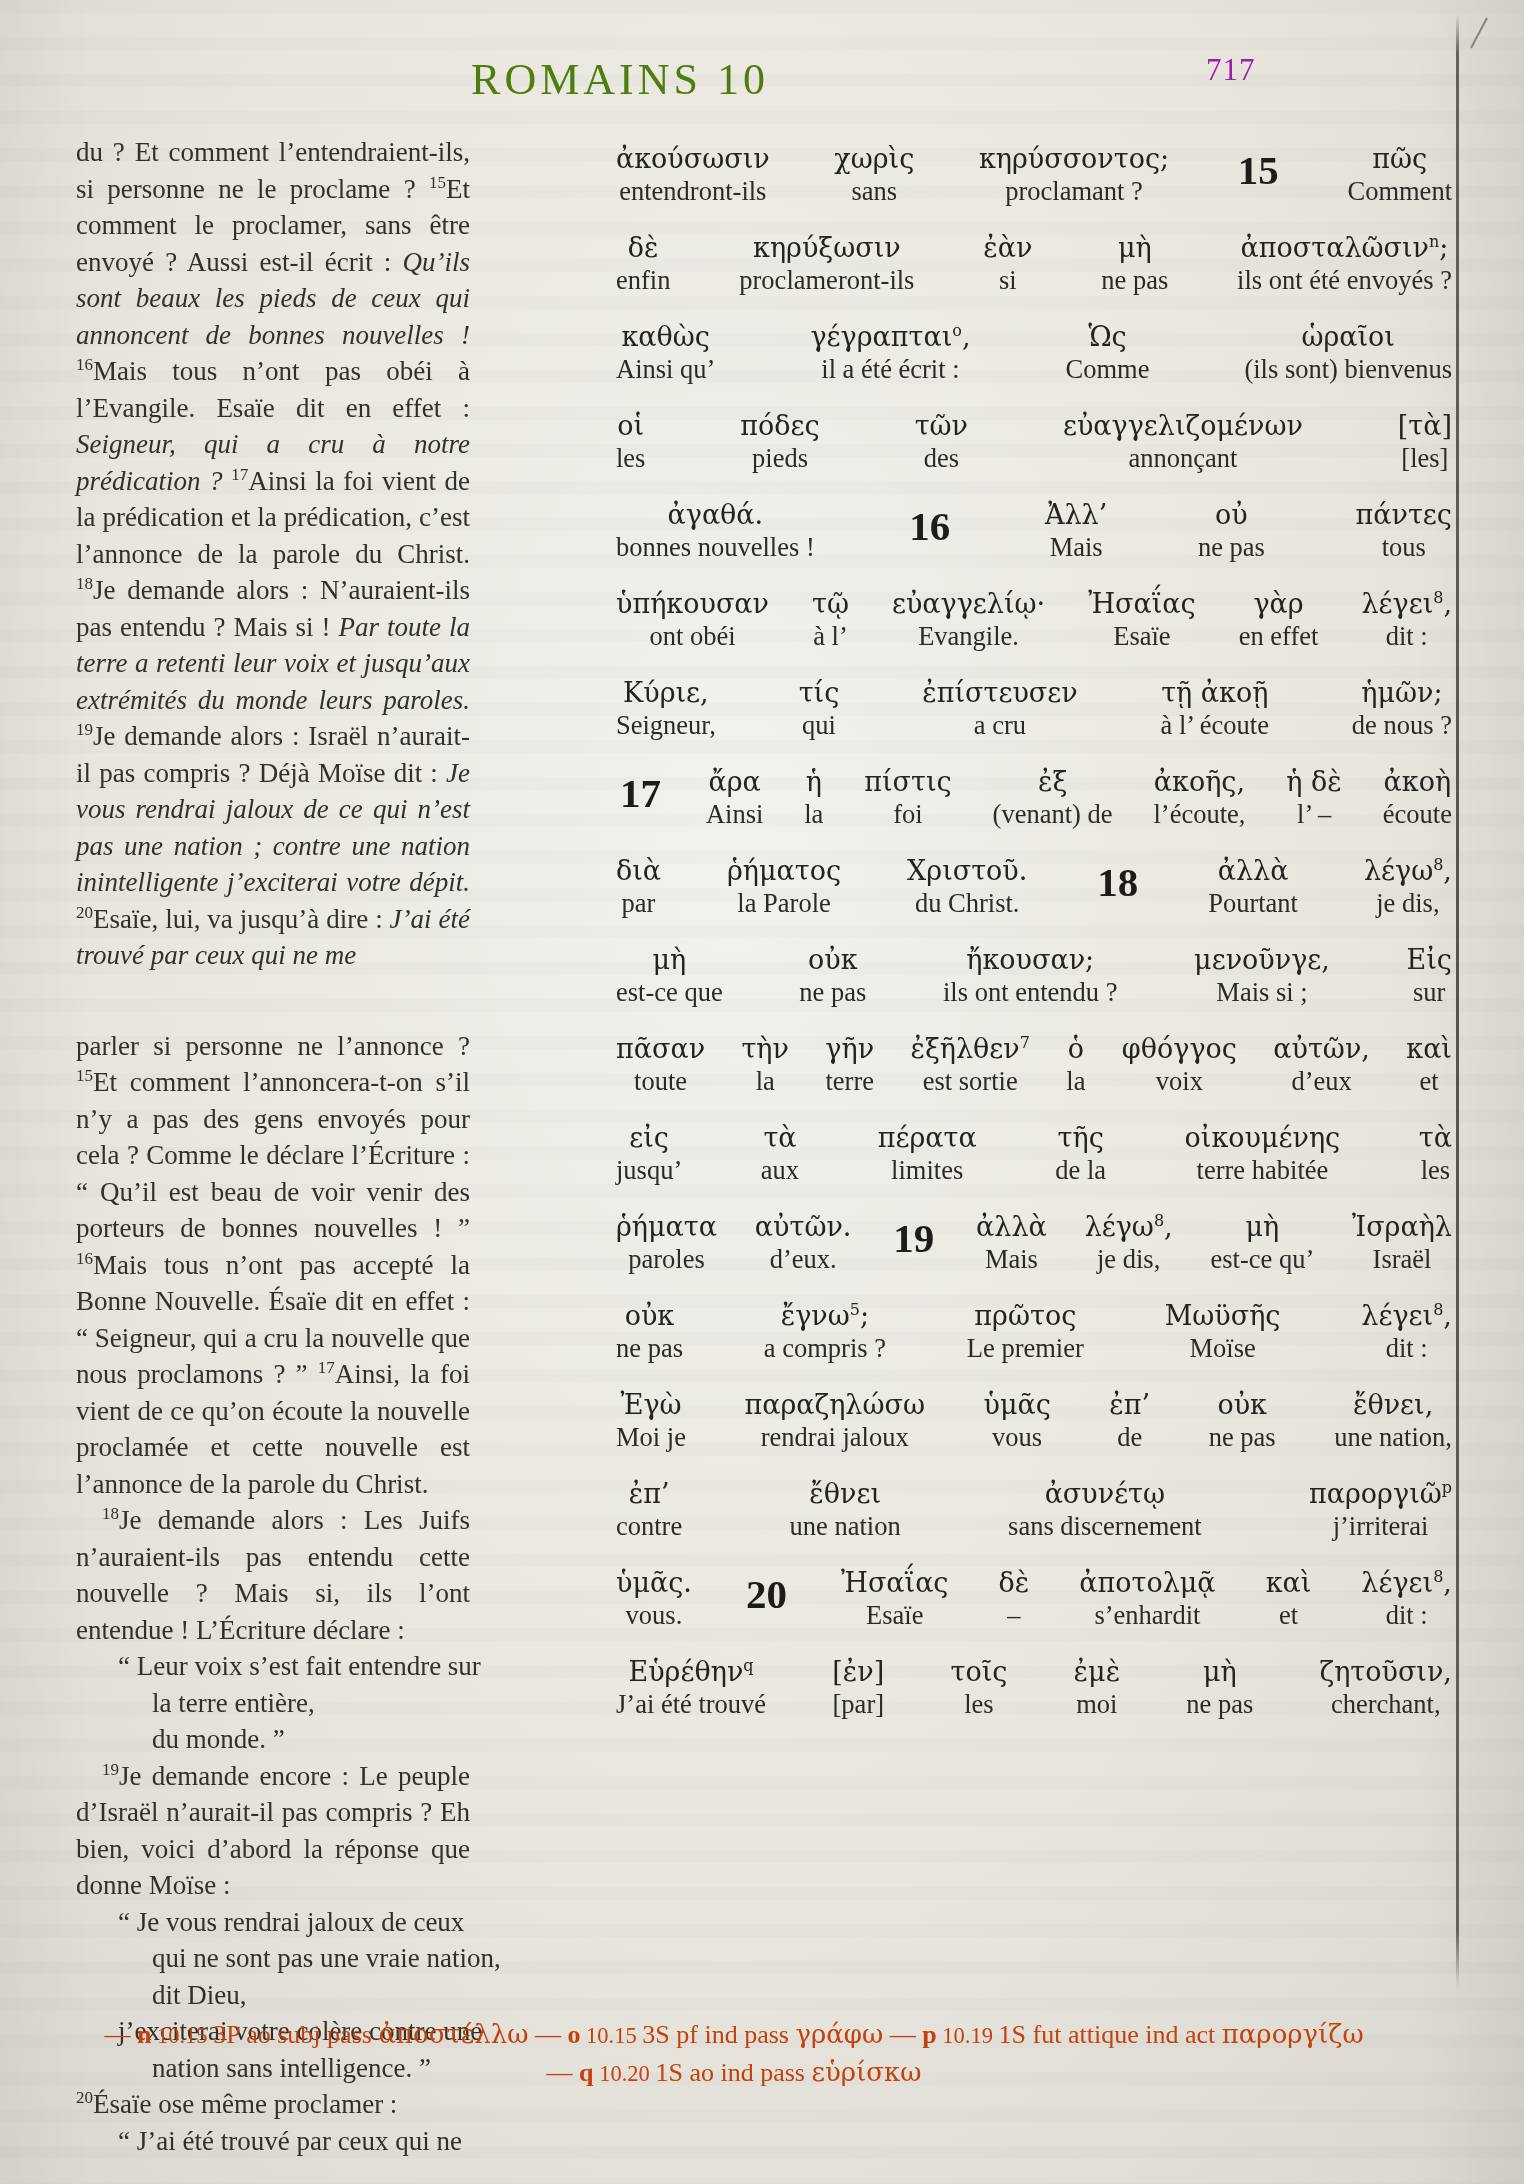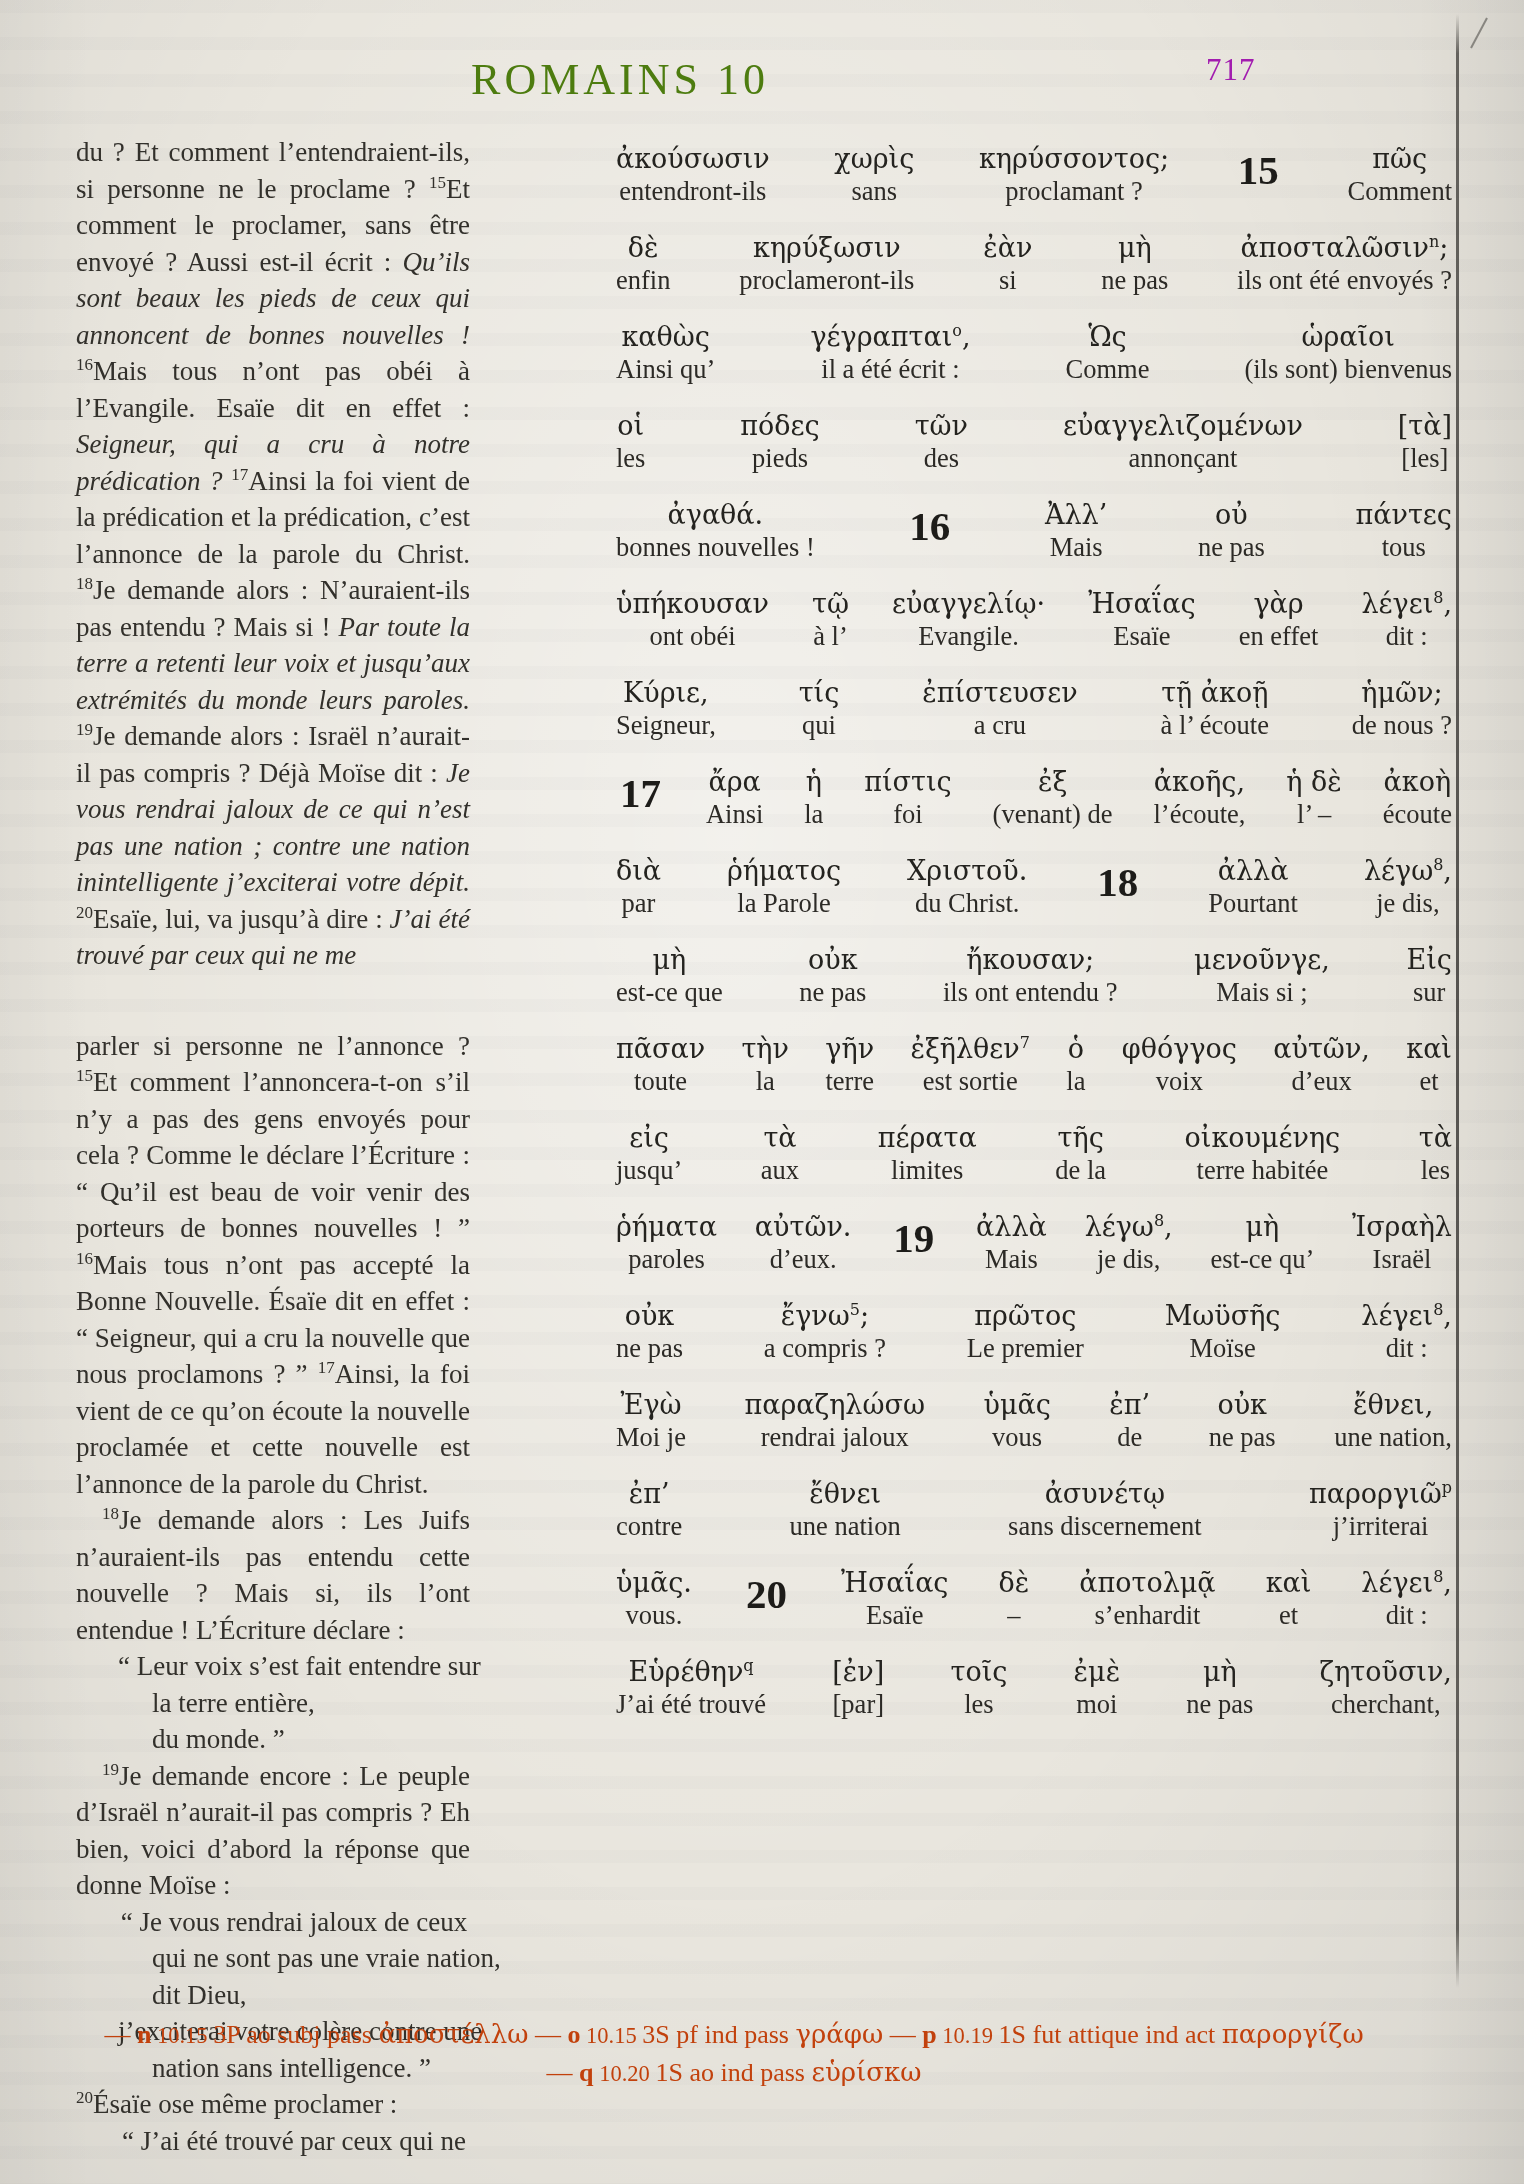--- a/index.html
+++ b/index.html
@@ -29,21 +29,21 @@
     position:absolute;left:76px;top:134px;width:394px;
     font-size:27px;line-height:36.5px;text-align:justify;hyphens:auto;
   }
   .flow{margin:0;}
   .flow.gap-top{margin-top:54px;}
   .flow.indent{text-indent:26px;}
   .flow .i{font-style:italic;margin-top:30px;}
   .flow sup, .ql sup{font-size:17px;line-height:0;vertical-align:super;letter-spacing:0;}
   .qlines{margin:0;text-align:left;}
   .ql{white-space:nowrap;}
-  .ql.ind1{padding-left:42px;text-align:center;}
+  .ql.ind1{padding-left:42px;}
   .ql.ind2{padding-left:76px;}
   .col-right{
     position:absolute;left:616px;top:142px;width:836px;
   }
   .il-row{
     display:flex;justify-content:space-between;align-items:flex-end;
     margin-bottom:23px;
   }
   .pair{display:inline-block;text-align:center;vertical-align:bottom;}
   .gk{

